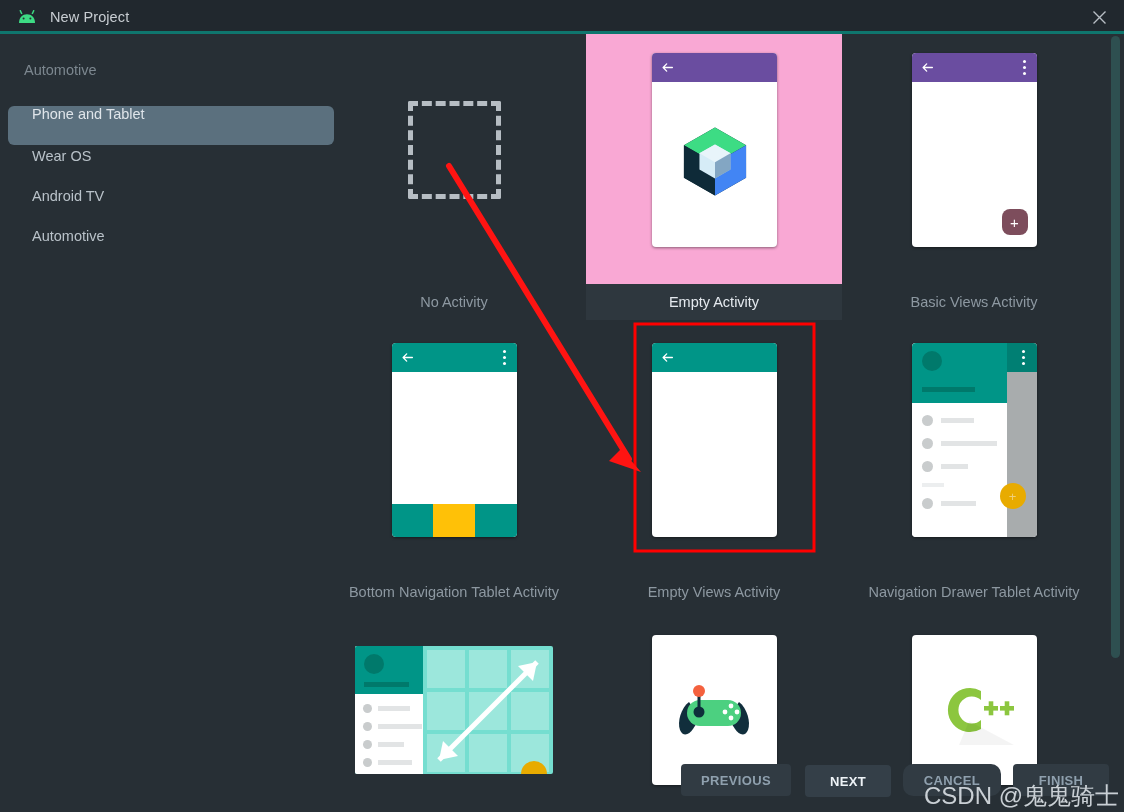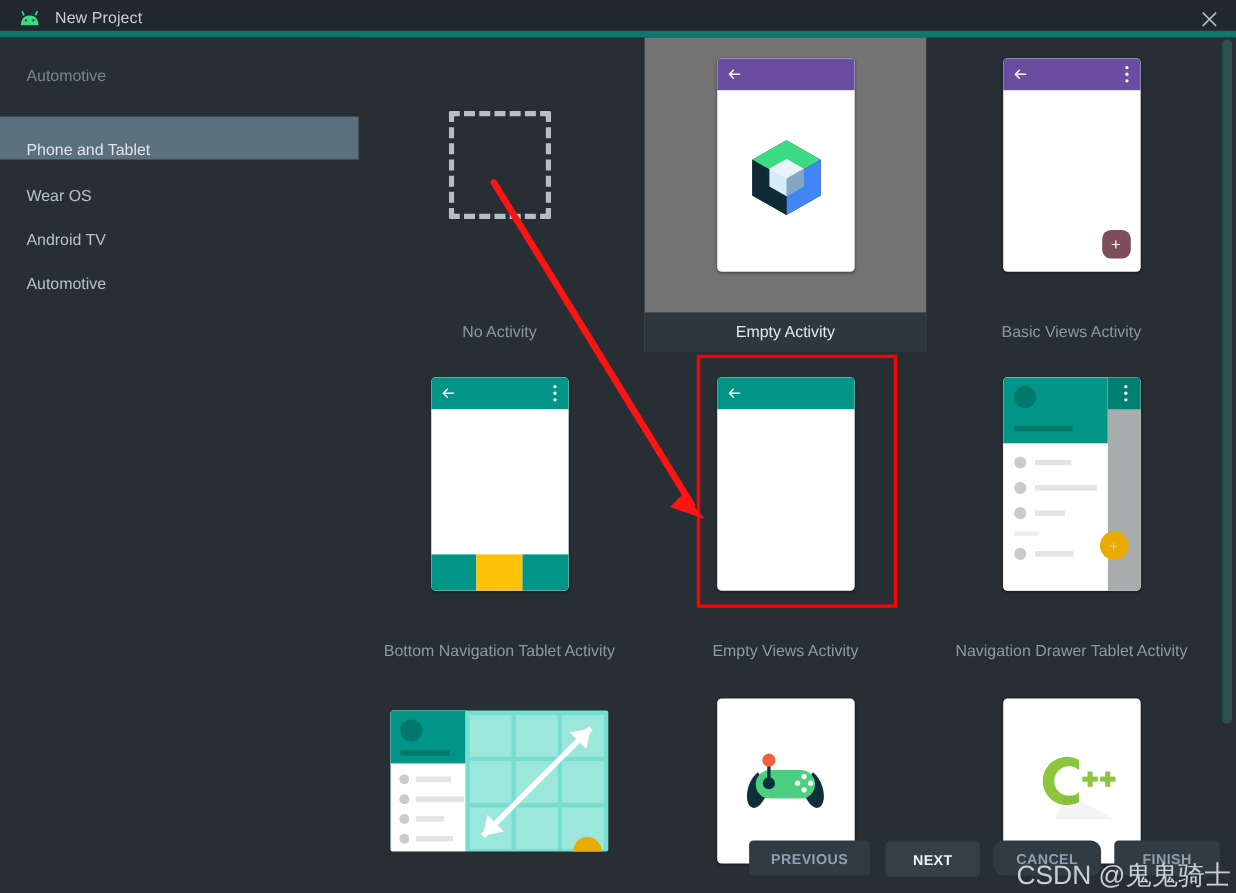--- a/index.html
+++ b/index.html
@@ -21,21 +21,21 @@
   }
 
   
   .titlebar {
     position: absolute;
     left: 0; top: 0;
     width: 1124px; height: 34px;
     background: #21282e;
     display: flex;
     align-items: center;
-    border-bottom: 6px solid #0f766e;
+    border-bottom: 3px solid #0f766e;
   }
   .android-logo {
     position: absolute;
     left: 16px; top: 10px;
     width: 22px; height: 14px;
   }
   .title-text {
     position: absolute;
     left: 50px; top: 9px;
     font-size: 14.5px;
@@ -59,48 +59,49 @@
     background: #272f35;
   }
   .sidebar-header {
     position: absolute;
     left: 24px; top: 28px;
     font-size: 14.5px;
     color: #7c878f;
   }
   .side-item {
     position: absolute;
-    left: 0;
+    left: 8px;
     width: 326px; height: 39px;
     display: flex;
-    align-items: flex-end;
+    align-items: flex-start;
     padding-left: 24px;
     font-size: 14.5px;
     color: #b9c2c9;
     cursor: pointer;
+    border-radius: 6px;
   }
   .side-item.selected {
     background: #5b707e;
     color: #dfe5ea;
   }
 
   
   .templates-pane {
     position: absolute;
     left: 326px; top: 34px;
     width: 798px; height: 778px;
     overflow: hidden;
   }
 
   .tcard {
     position: absolute;
     width: 256px;
     cursor: pointer;
   }
-  .tcard.selected { background: #737373; }
+  .tcard.selected { background: #f9a8d4; }
 
   .thumb-wrap {
     position: absolute;
     left: 0; top: 0;
     width: 256px; height: 240px;
     display: flex;
     align-items: center;
     justify-content: center;
   }
   .tcaption {

